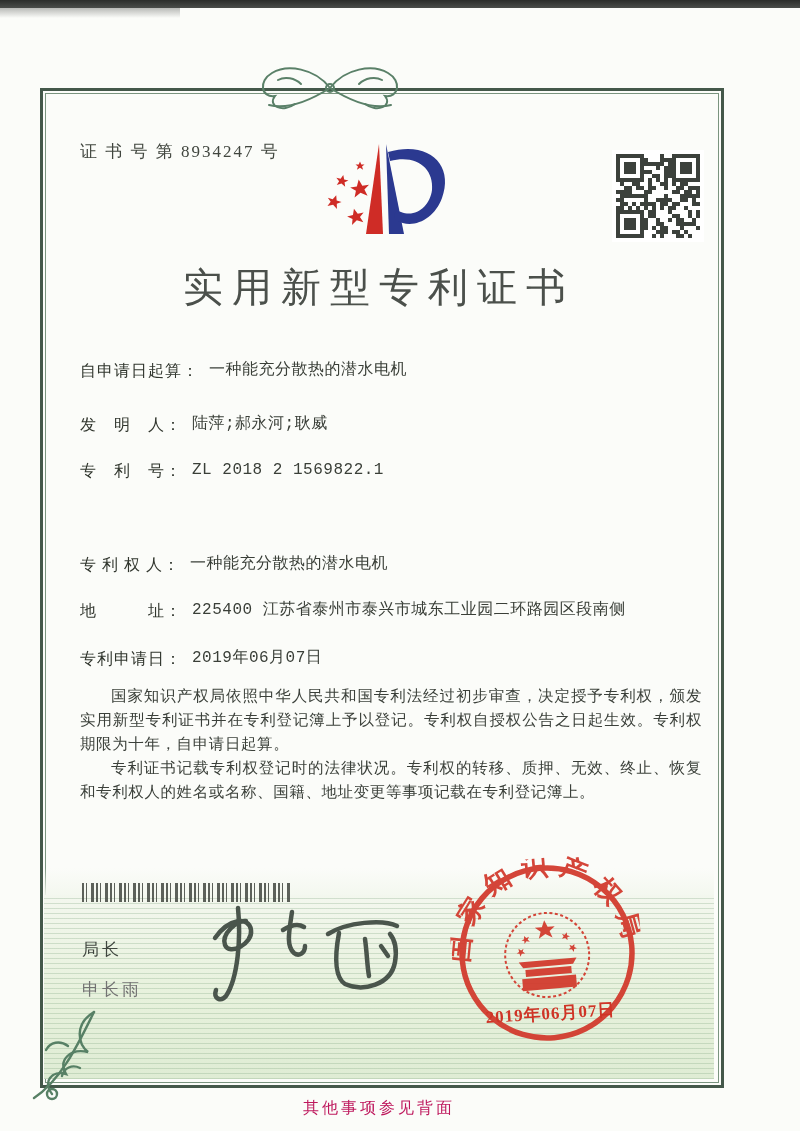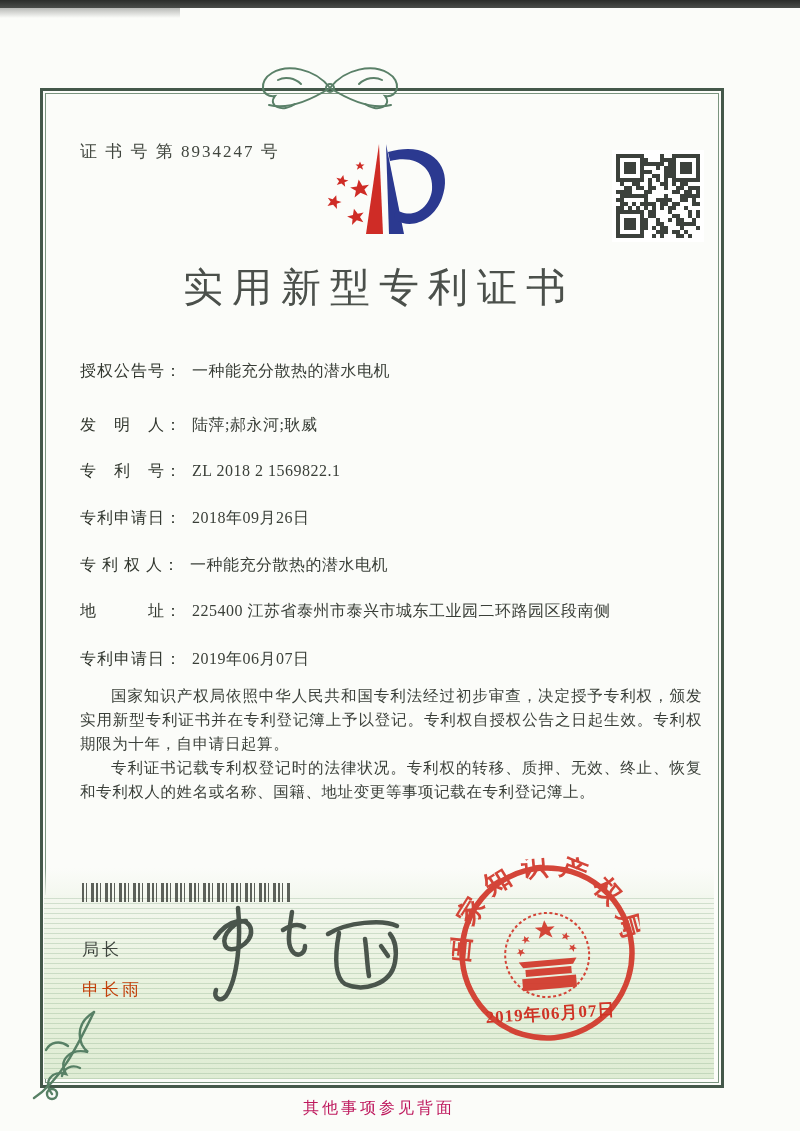--- a/index.html
+++ b/index.html
@@ -27,37 +27,37 @@
   .cert-no{position:absolute;left:80px;top:140px;font-size:17px;letter-spacing:2px;color:#41463f;}
   .logo{position:absolute;left:312px;top:138px;}
   .qr{position:absolute;left:612px;top:150px;display:grid;
       grid-template-columns:repeat(21,4px);grid-auto-rows:4px;padding:4px;background:#fff;}
   .qr .on{background:#3c413c;}
   .title{position:absolute;left:40px;top:260px;width:678px;text-align:center;
     font-size:40px;font-weight:normal;letter-spacing:9px;color:#4b504b;}
   
   .row{position:absolute;left:80px;width:620px;font-size:16px;line-height:1.35;}
   .row .lbl{display:inline-block;vertical-align:top;color:#31362e;letter-spacing:1px;white-space:pre;}
-  .row .val{display:inline-block;vertical-align:top;margin-left:10px;color:#3a3f38;letter-spacing:.5px;max-width:480px;}
+  .row .val{display:inline-block;vertical-align:top;margin-left:10px;color:#3a3f38;letter-spacing:.5px;max-width:480px;font-family:Liberation Mono, monospace;}
   .r1{top:360px}.r2{top:414px}.r3{top:460px}.r4{top:507px}.r5{top:554px}.r6{top:600px}.r7{top:648px}
   .pair2{position:absolute;left:305px;top:0;white-space:nowrap;}
   .r7 .wrap{position:relative;}
   
   .body-text{position:absolute;left:80px;top:684px;width:622px;font-size:15.5px;
     line-height:24px;letter-spacing:.6px;color:#3b403a;text-align:justify;}
   .body-text p{margin:0;text-indent:2em;}
   
   .barcode{position:absolute;left:82px;top:883px;width:208px;height:19px;opacity:.85;
     background:repeating-linear-gradient(90deg,
       #41463f 0 2px, rgba(0,0,0,0) 2px 4px,
       #41463f 4px 5px, rgba(0,0,0,0) 5px 9px,
       #41463f 9px 12px, rgba(0,0,0,0) 12px 14px);}
   
   .director-title{position:absolute;left:82px;top:938px;font-size:17px;letter-spacing:3px;color:#3f463f;}
-  .director-name{position:absolute;left:82px;top:978px;font-size:17px;letter-spacing:3px;color:#c2410c;}
+  .director-name{position:absolute;left:82px;top:978px;font-size:17px;letter-spacing:3px;color:#737373;}
   .signature{position:absolute;left:185px;top:898px;}
   
   .seal{position:absolute;left:452px;top:858px;transform:rotate(-5deg);opacity:.93;}
   .seal-date{position:absolute;left:458px;top:1002px;width:185px;text-align:center;
     color:#cf3426;font-size:17px;font-weight:bold;letter-spacing:1px;transform:rotate(-3.5deg);}
   
   .page-info{position:absolute;left:40px;top:1056px;width:678px;text-align:center;
     font-size:14px;letter-spacing:2px;color:#4a4f48;}
   .back-note{position:absolute;left:40px;top:1098px;width:678px;text-align:center;
     font-size:16px;letter-spacing:3px;color:#be185d;}
@@ -557,30 +557,27 @@
       <div class="on"></div>
       <div></div>
       <div class="on"></div>
       <div></div>
       <div></div>
     </div>
 
   <div class="title">实用新型专利证书</div>
 
   <div class="row r1">
-    <span class="lbl">授权公告号：</span><span class="val">一种能充分散热的潜水电机</span>
+    <span class="lbl">自申请日起算：</span><span class="val">一种能充分散热的潜水电机</span>
   </div>
   <div class="row r2">
     <span class="lbl">发　明　人：</span><span class="val">陆萍;郝永河;耿威</span>
   </div>
   <div class="row r3">
     <span class="lbl">专　利　号：</span><span class="val">ZL 2018 2 1569822.1</span>
-  </div>
-  <div class="row r4">
-    <span class="lbl">专利申请日：</span><span class="val">2018年09月26日</span>
   </div>
   <div class="row r5">
     <span class="lbl">专 利 权 人：</span><span class="val">一种能充分散热的潜水电机</span>
   </div>
   <div class="row r6">
     <span class="lbl">地　　　址：</span><span class="val">225400 江苏省泰州市泰兴市城东工业园二环路园区段南侧</span>
   </div>
   <div class="row r7">
     <div class="wrap">
       <span class="lbl">专利申请日：</span><span class="val">2019年06月07日</span>

